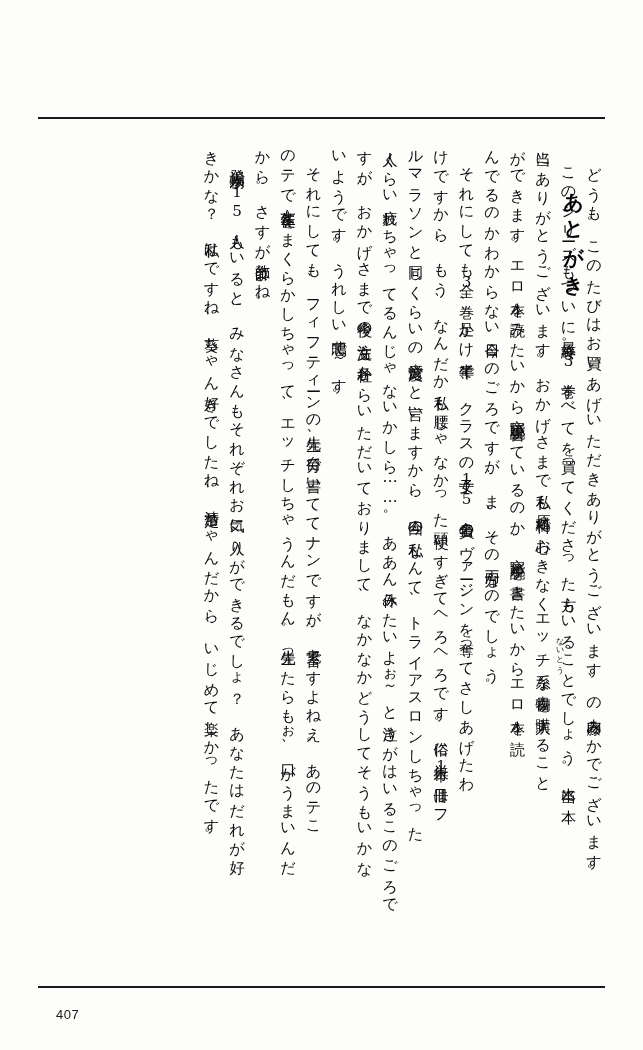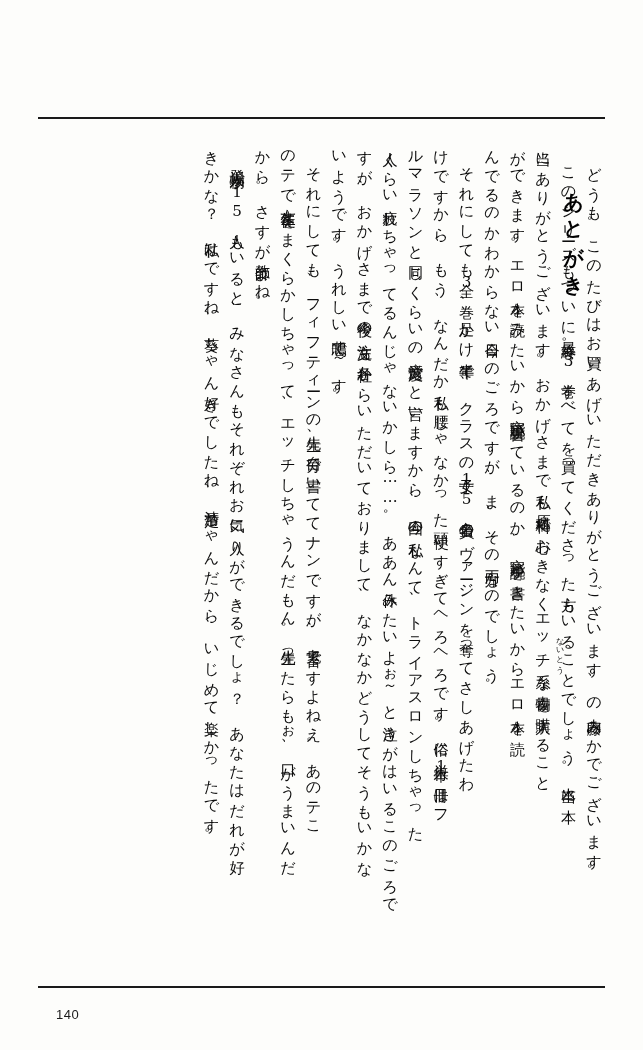--- a/index.html
+++ b/index.html
@@ -120,15 +120,15 @@
     <div class="col">いようです。うれしい悲鳴で～す。</div>
     <div class="col">　それにしても、フィフティーンの先生、自分で書いててナンですが、鬼畜ですよねえ。あのテこ</div>
     <div class="col">のテで女生徒をまくらかしちゃって、エッチしちゃうんだもん。先生ったらもぉ、口がうまいんだ</div>
     <div class="col">から。さすが教師よね。</div>
     <div class="col">　登場人物が15人もいると、みなさんもそれぞれお気に入りができるでしょ？　あなたはだれが好</div>
     <div class="col">きかな？　私はですね、葵ちゃん好きでしたね、清楚ちゃんだから、いじめて楽しかったです。</div>
   </div>
 
   <div class="ruby-wrap">ないとう</div>
 
-  <div class="page-number">140</div>
+  <div class="page-number">407</div>
 
 </div>
 
 </body></html>

